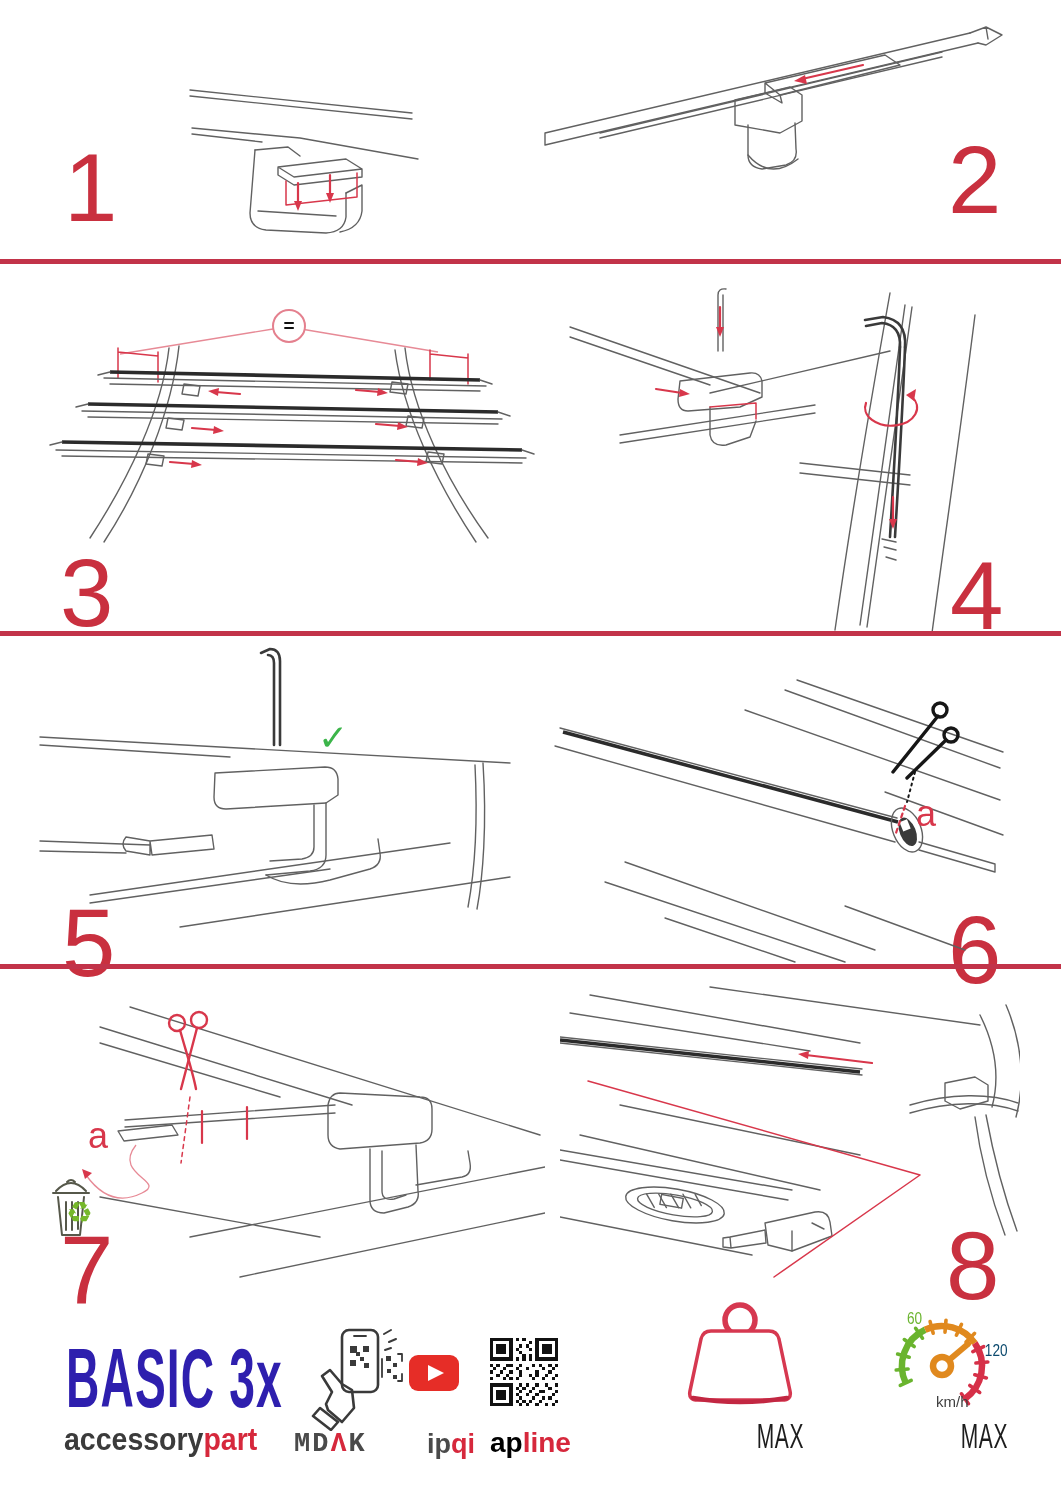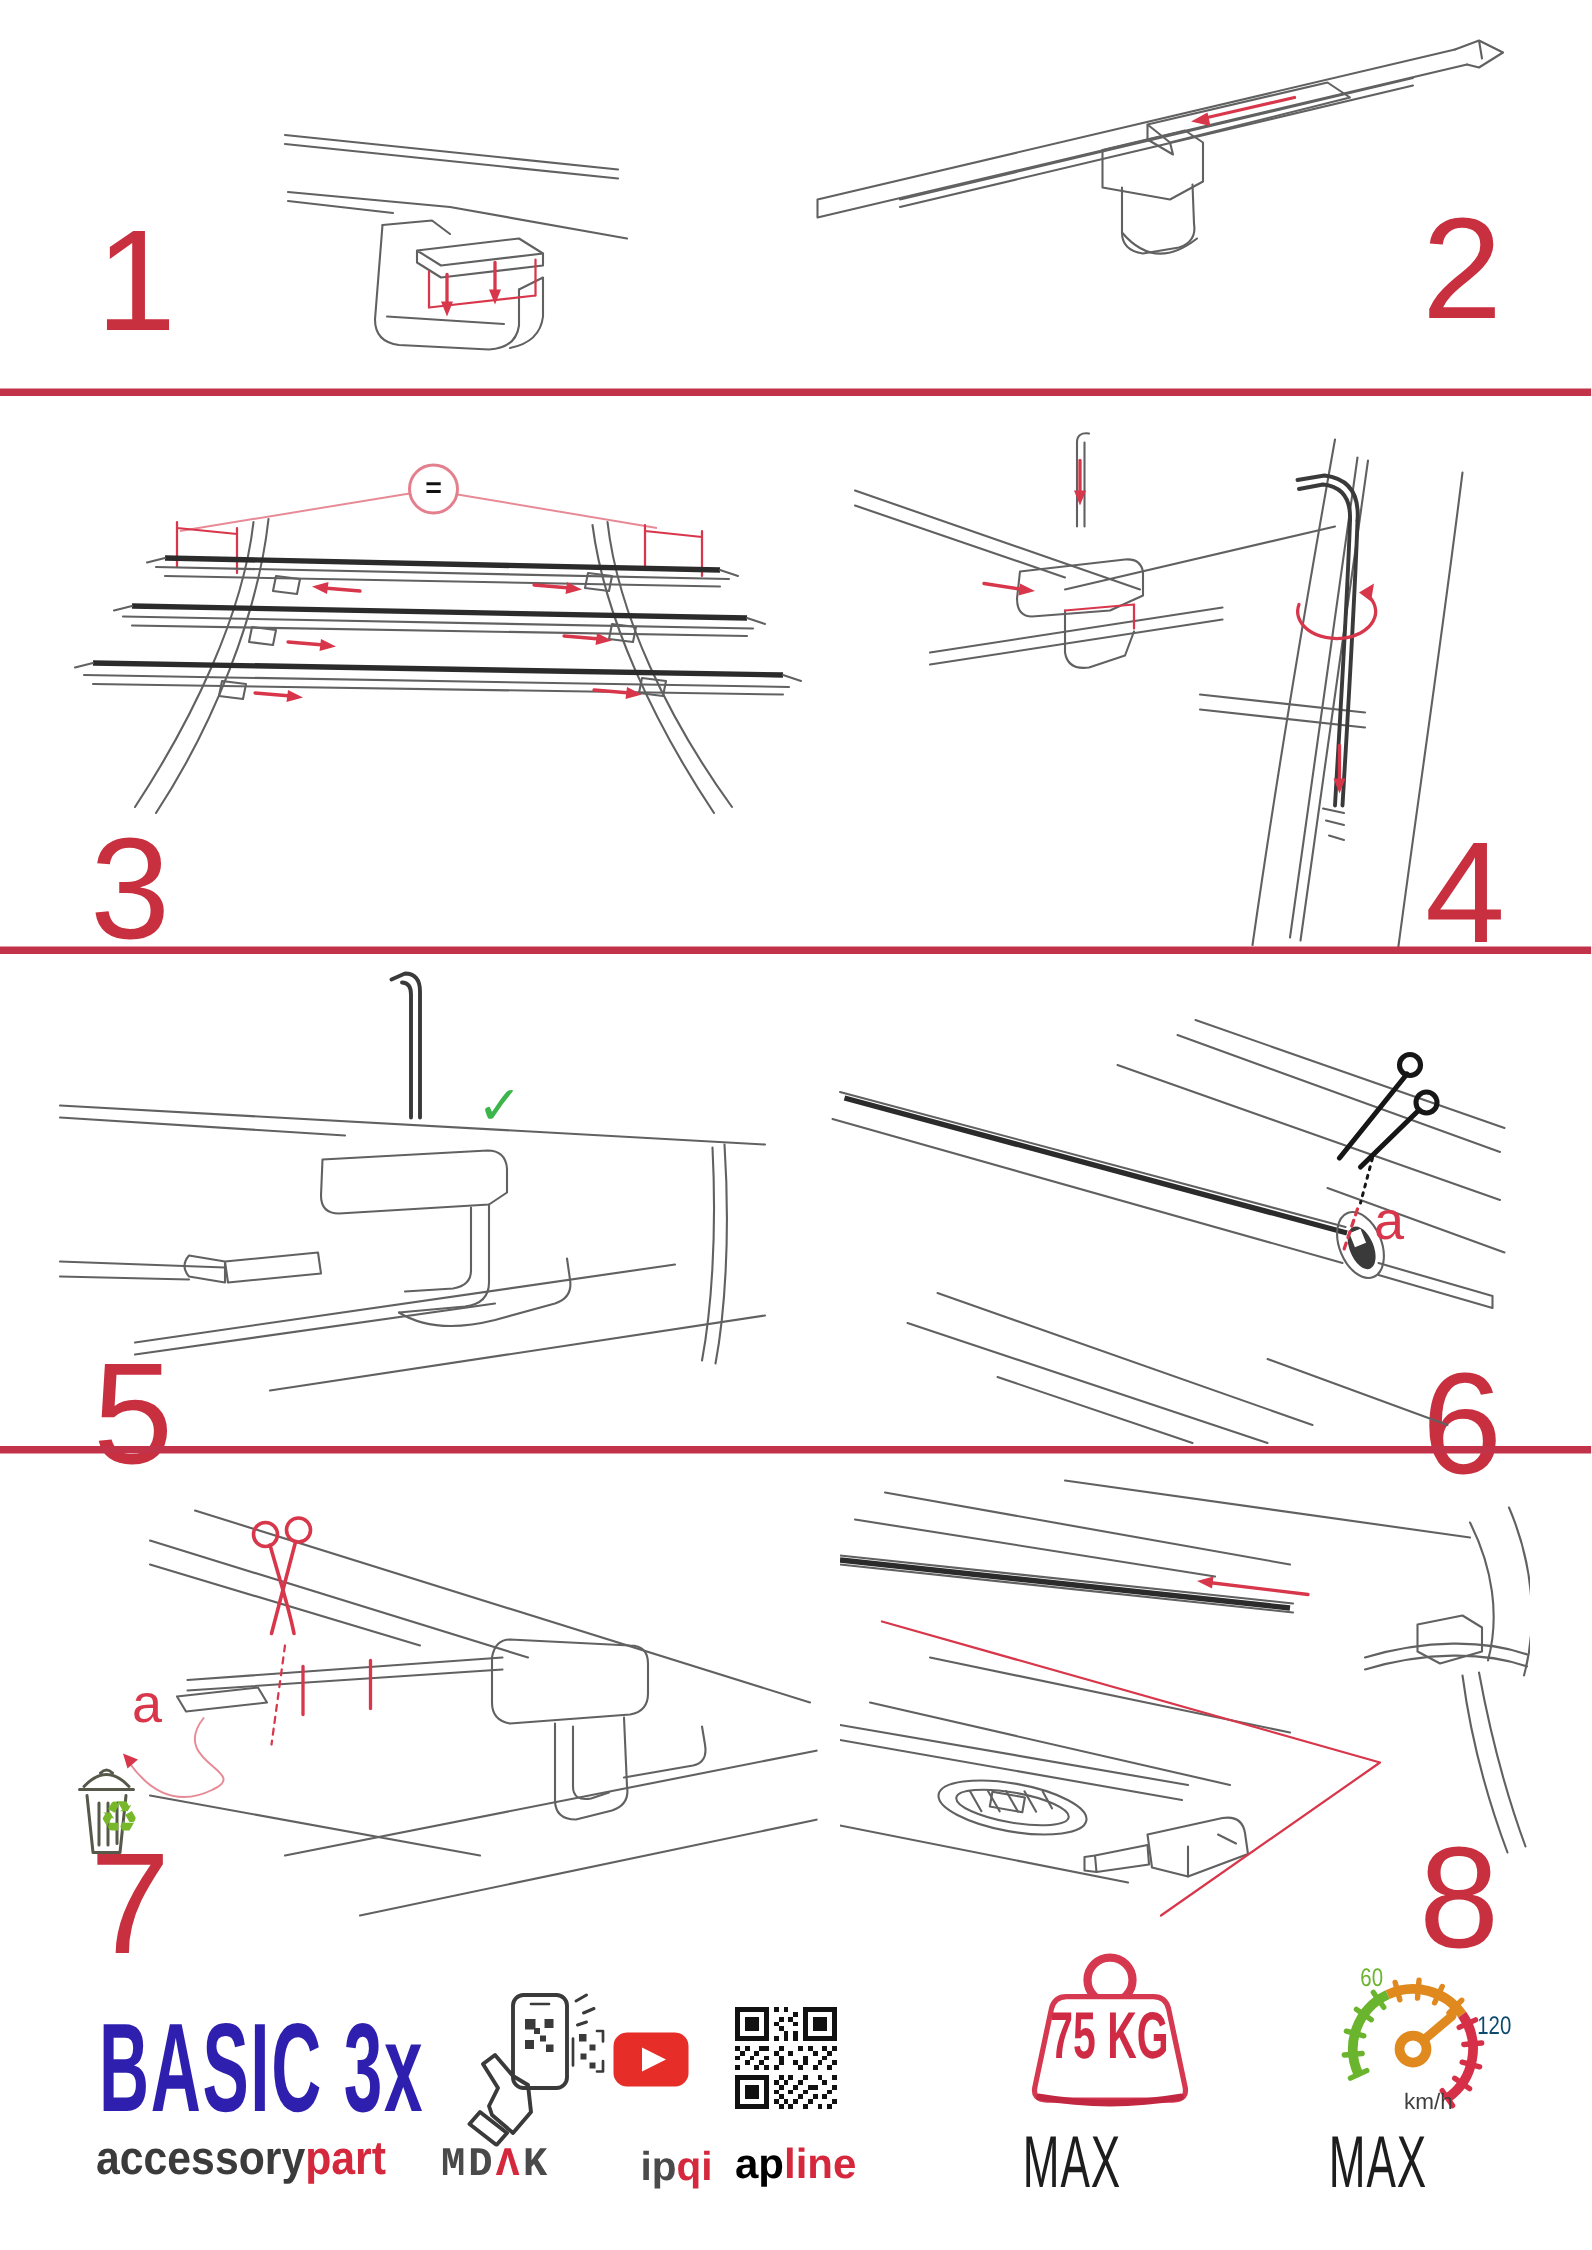--- a/index.html
+++ b/index.html
@@ -28,21 +28,21 @@
   .alabel{position:absolute;color:#d8374b;font-size:36px;line-height:1;}
   .check{position:absolute;color:#3cb54a;font-size:36px;font-weight:bold;line-height:1;font-family:"DejaVu Sans",sans-serif;}
   .recycle{position:absolute;color:#76b82a;font-size:30px;line-height:1;font-family:"DejaVu Sans",sans-serif;}
   .brandname{position:absolute;left:66px;top:1336px;font-size:84px;font-weight:bold;color:#2e1fae;
              line-height:1;letter-spacing:2px;transform:scale(0.55,1.0);transform-origin:left top;white-space:nowrap;}
   .accpart{position:absolute;left:64px;top:1422px;font-size:30px;font-weight:bold;line-height:1.1;
            transform:scale(0.95,1.05);transform-origin:left top;white-space:nowrap;}
   .accpart .p1{color:#3b3b3b;} .accpart .p2{color:#d6283c;}
   .logotext{position:absolute;font-size:27px;font-weight:bold;line-height:1.1;white-space:nowrap;}
   .gray{color:#4a4a4a;} .dk{color:#000000;} .red{color:#d6283c;}
-  .maxlabel{position:absolute;width:160px;text-align:left;font-size:49px;color:#1d1d1d;line-height:1;}
+  .maxlabel{position:absolute;width:160px;text-align:right;font-size:35px;color:#1d1d1d;line-height:1;}
   .maxlabel span{display:inline-block;transform:scaleX(0.6);letter-spacing:1px;}
   .kg{position:absolute;width:160px;text-align:center;font-size:44px;font-weight:bold;color:#cf2b45;line-height:1;}
   .kg span{display:inline-block;transform:scaleX(0.62);white-space:nowrap;}
   .tick{position:absolute;font-size:17px;font-weight:normal;line-height:1;}
   .tick span{display:inline-block;transform:scaleX(0.8);}
   .kmh{position:absolute;font-size:15px;color:#3f3f3f;line-height:1;}
 </style>
 </head>
 <body>
 
@@ -309,21 +309,20 @@
                M9,20h1v1h-1z M11,20h1v1h-1z M14,20h1v1h-1z M17,20h1v1h-1z M19,20h1v1h-1z"></path>
     </g>
   </svg>
   <div class="logotext" style="left:490px;top:1428px;font-size:28px;"><span class="dk">ap</span><span class="red">line</span></div>
 
   <svg class="abs" style="left:670px;top:1298px;" width="140" height="112" viewBox="0 0 140 112">
     <circle cx="70" cy="22" r="15" fill="#ffffff" stroke="#d63850" stroke-width="5.5"></circle>
     <path d="M41,33 h58 q8,0 10,8 l11,52 q2,9 -8,9 H28 q-10,0 -8,-9 l11,-52 q2,-8 10,-8 z" fill="#ffffff" stroke="#d63850" stroke-width="3.5" stroke-linejoin="round"></path>
     <path d="M23,100 Q70,108 117,100" fill="none" stroke="#c22742" stroke-width="4.5" stroke-linecap="round"></path>
   </svg>
-  <div class="kg" style="left:660px;top:1336px;"><span>75 KG</span></div>
   <div class="maxlabel" style="left:660px;top:1418px;"><span>MAX</span></div>
 
   <svg class="abs" style="left:884px;top:1306px;" width="120" height="100" viewBox="0 0 120 100">
     <path d="M21.7,76.9 A40,40 0 0 1 41.1,23.7" fill="none" stroke="#6ab42e" stroke-width="6.5"></path>
     <path d="M41.1,23.7 A40,40 0 0 1 90.8,37.1" fill="none" stroke="#e0891e" stroke-width="6.5"></path>
     <path d="M90.8,37.1 A40,40 0 0 1 80.9,92.8" fill="none" stroke="#d63048" stroke-width="6.5"></path>
     <g stroke-width="3.6" stroke-linecap="round">
       <line x1="27.2" y1="74.4" x2="16.3" y2="79.4" stroke="#6ab42e"></line>
       <line x1="24.1" y1="63.0" x2="12.2" y2="64.0" stroke="#6ab42e"></line>
       <line x1="25.2" y1="51.2" x2="13.6" y2="48.1" stroke="#6ab42e"></line>

